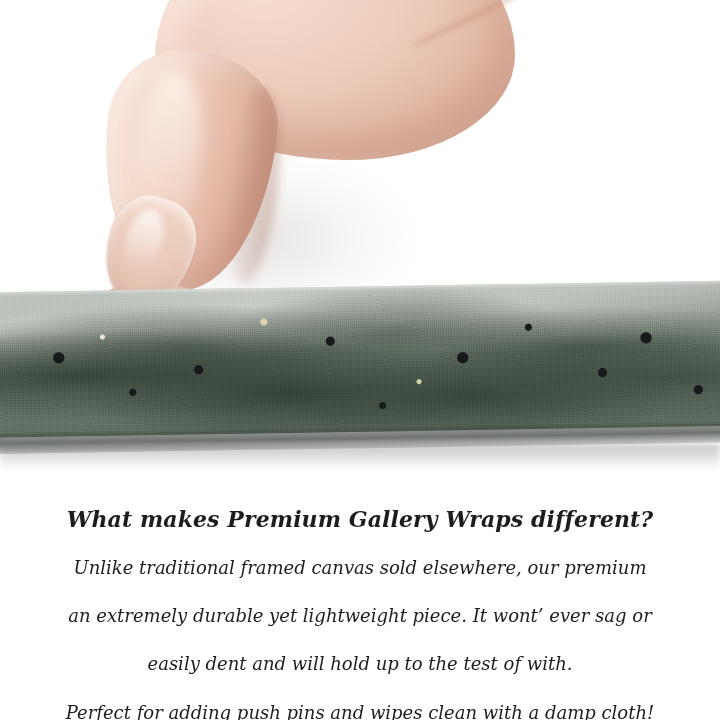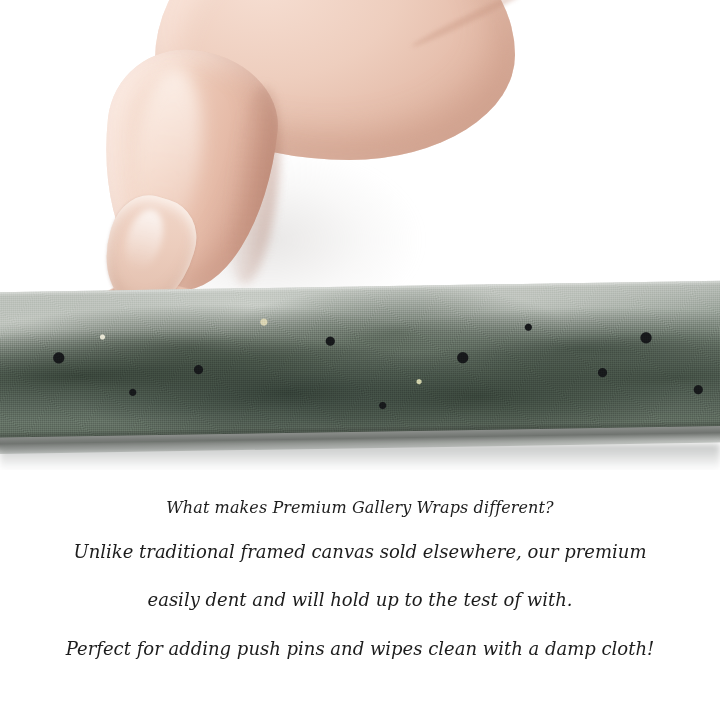--- a/index.html
+++ b/index.html
@@ -231,24 +231,24 @@
     position: absolute;
     left: 0;
     top: 498px;
     width: 720px;
     text-align: center;
     color: #1d1d1d;
     font-family: "DejaVu Serif", serif;
     font-style: italic;
   }
   .headline {
-    font-size: 16px;
-    font-weight: 400;
+    font-size: 22px;
+    font-weight: 700;
     letter-spacing: 0.1px;
-    margin: 0 0 10px 0;
+    margin: 8px 0 10px 0;
     line-height: 1.25;
   }
   .body-copy {
     font-size: 18px;
     font-weight: 400;
     line-height: 1.58;
     margin: 0 auto;
     width: 640px;
   }
   .body-copy .line { display: block; margin-top: 20px; }
@@ -285,18 +285,19 @@
     </div>
     <div class="band-return"></div>
     <div class="band-drop-shadow"></div>
 
   </div>
 
   <div class="text-block">
     <h2 class="headline">What makes Premium Gallery Wraps different?</h2>
     <p class="body-copy">
       <span class="line">Unlike traditional framed canvas sold elsewhere, our premium</span>
+      <span class="line">an extremely durable yet lightweight piece. It wont’ ever sag or</span>
       <span class="line">easily dent and will hold up to the test of with.</span>
       <span class="line">Perfect for adding push pins and wipes clean with a damp cloth!</span>
     </p>
   </div>
 
 </div>
 
 </body></html>

